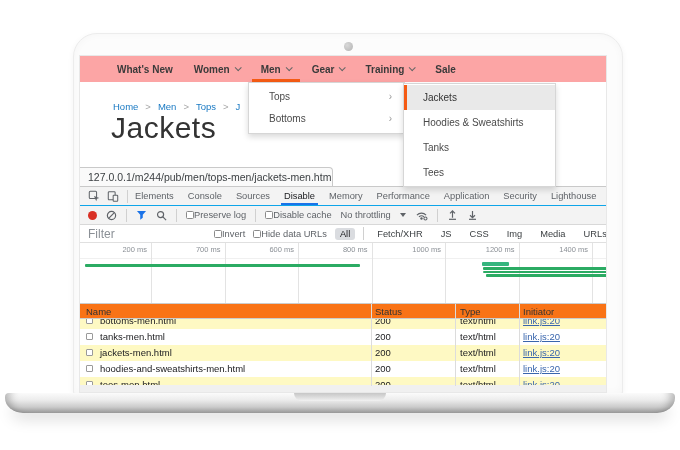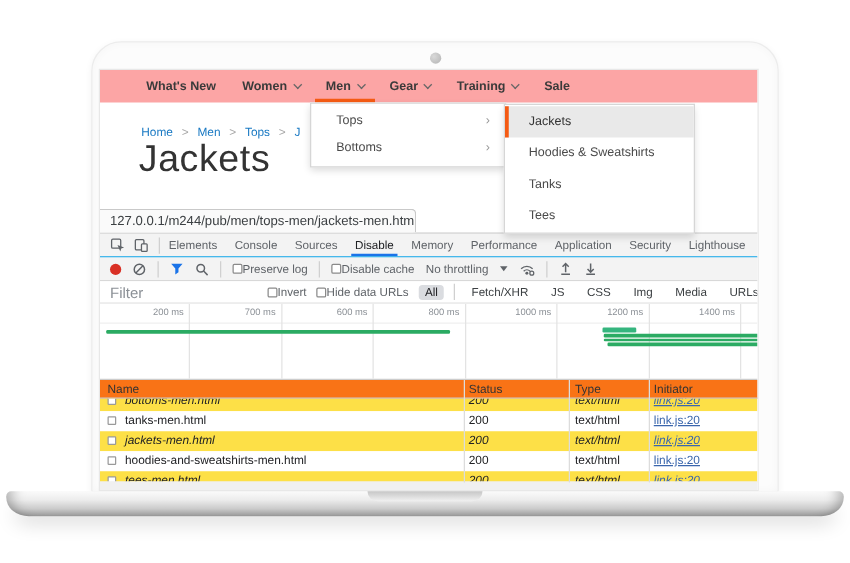--- a/index.html
+++ b/index.html
@@ -92,21 +92,21 @@
   .tickband { position:absolute; left:0; right:0; top:15px; height:1px; background:#f0f0f0; }
   .wbar { position:absolute; border-radius:1px; }
 
   .nettable { position:relative; height:89px; font-size:9.5px; color:#202124; }
   .thead { position:relative; height:15px; line-height:15px; background:#f97316; border-bottom:1px solid #ccc; color:#333; }
   .coldiv { position:absolute; top:0; width:1px; background:#dcdcdc; z-index:2; }
   .hname { position:absolute; left:6px; } .hstatus { position:absolute; left:295px; }
   .htype { position:absolute; left:380px; } .hinit { position:absolute; left:443px; }
   .tbody { position:relative; height:67px; overflow:hidden; }
   .trow { position:relative; height:16px; line-height:16px; background:#fff; cursor:pointer; white-space:nowrap; }
-  .trow.stripe { background:#fde047;font-style:italic; }
+  .trow.stripe { background:#fef9c3; }
   .trow.clip-top { margin-top:-6px; }
   .row-cb { position:absolute; left:6px; top:4px; width:7px; height:7px; border:1px solid #9a9a9a; border-radius:1px; background:#fff; }
   .c-name { position:absolute; left:20px; } .c-status { position:absolute; left:295px; }
   .c-type { position:absolute; left:380px; }
   .c-init { position:absolute; left:443px; color:#3a66ad; text-decoration:underline; cursor:pointer; }
   .bottom-strip { position:absolute; left:0; bottom:0; width:526px; height:7px; background:#f0f0f0; }
   svg { display:block; }
 </style>
 </head>
 <body>

